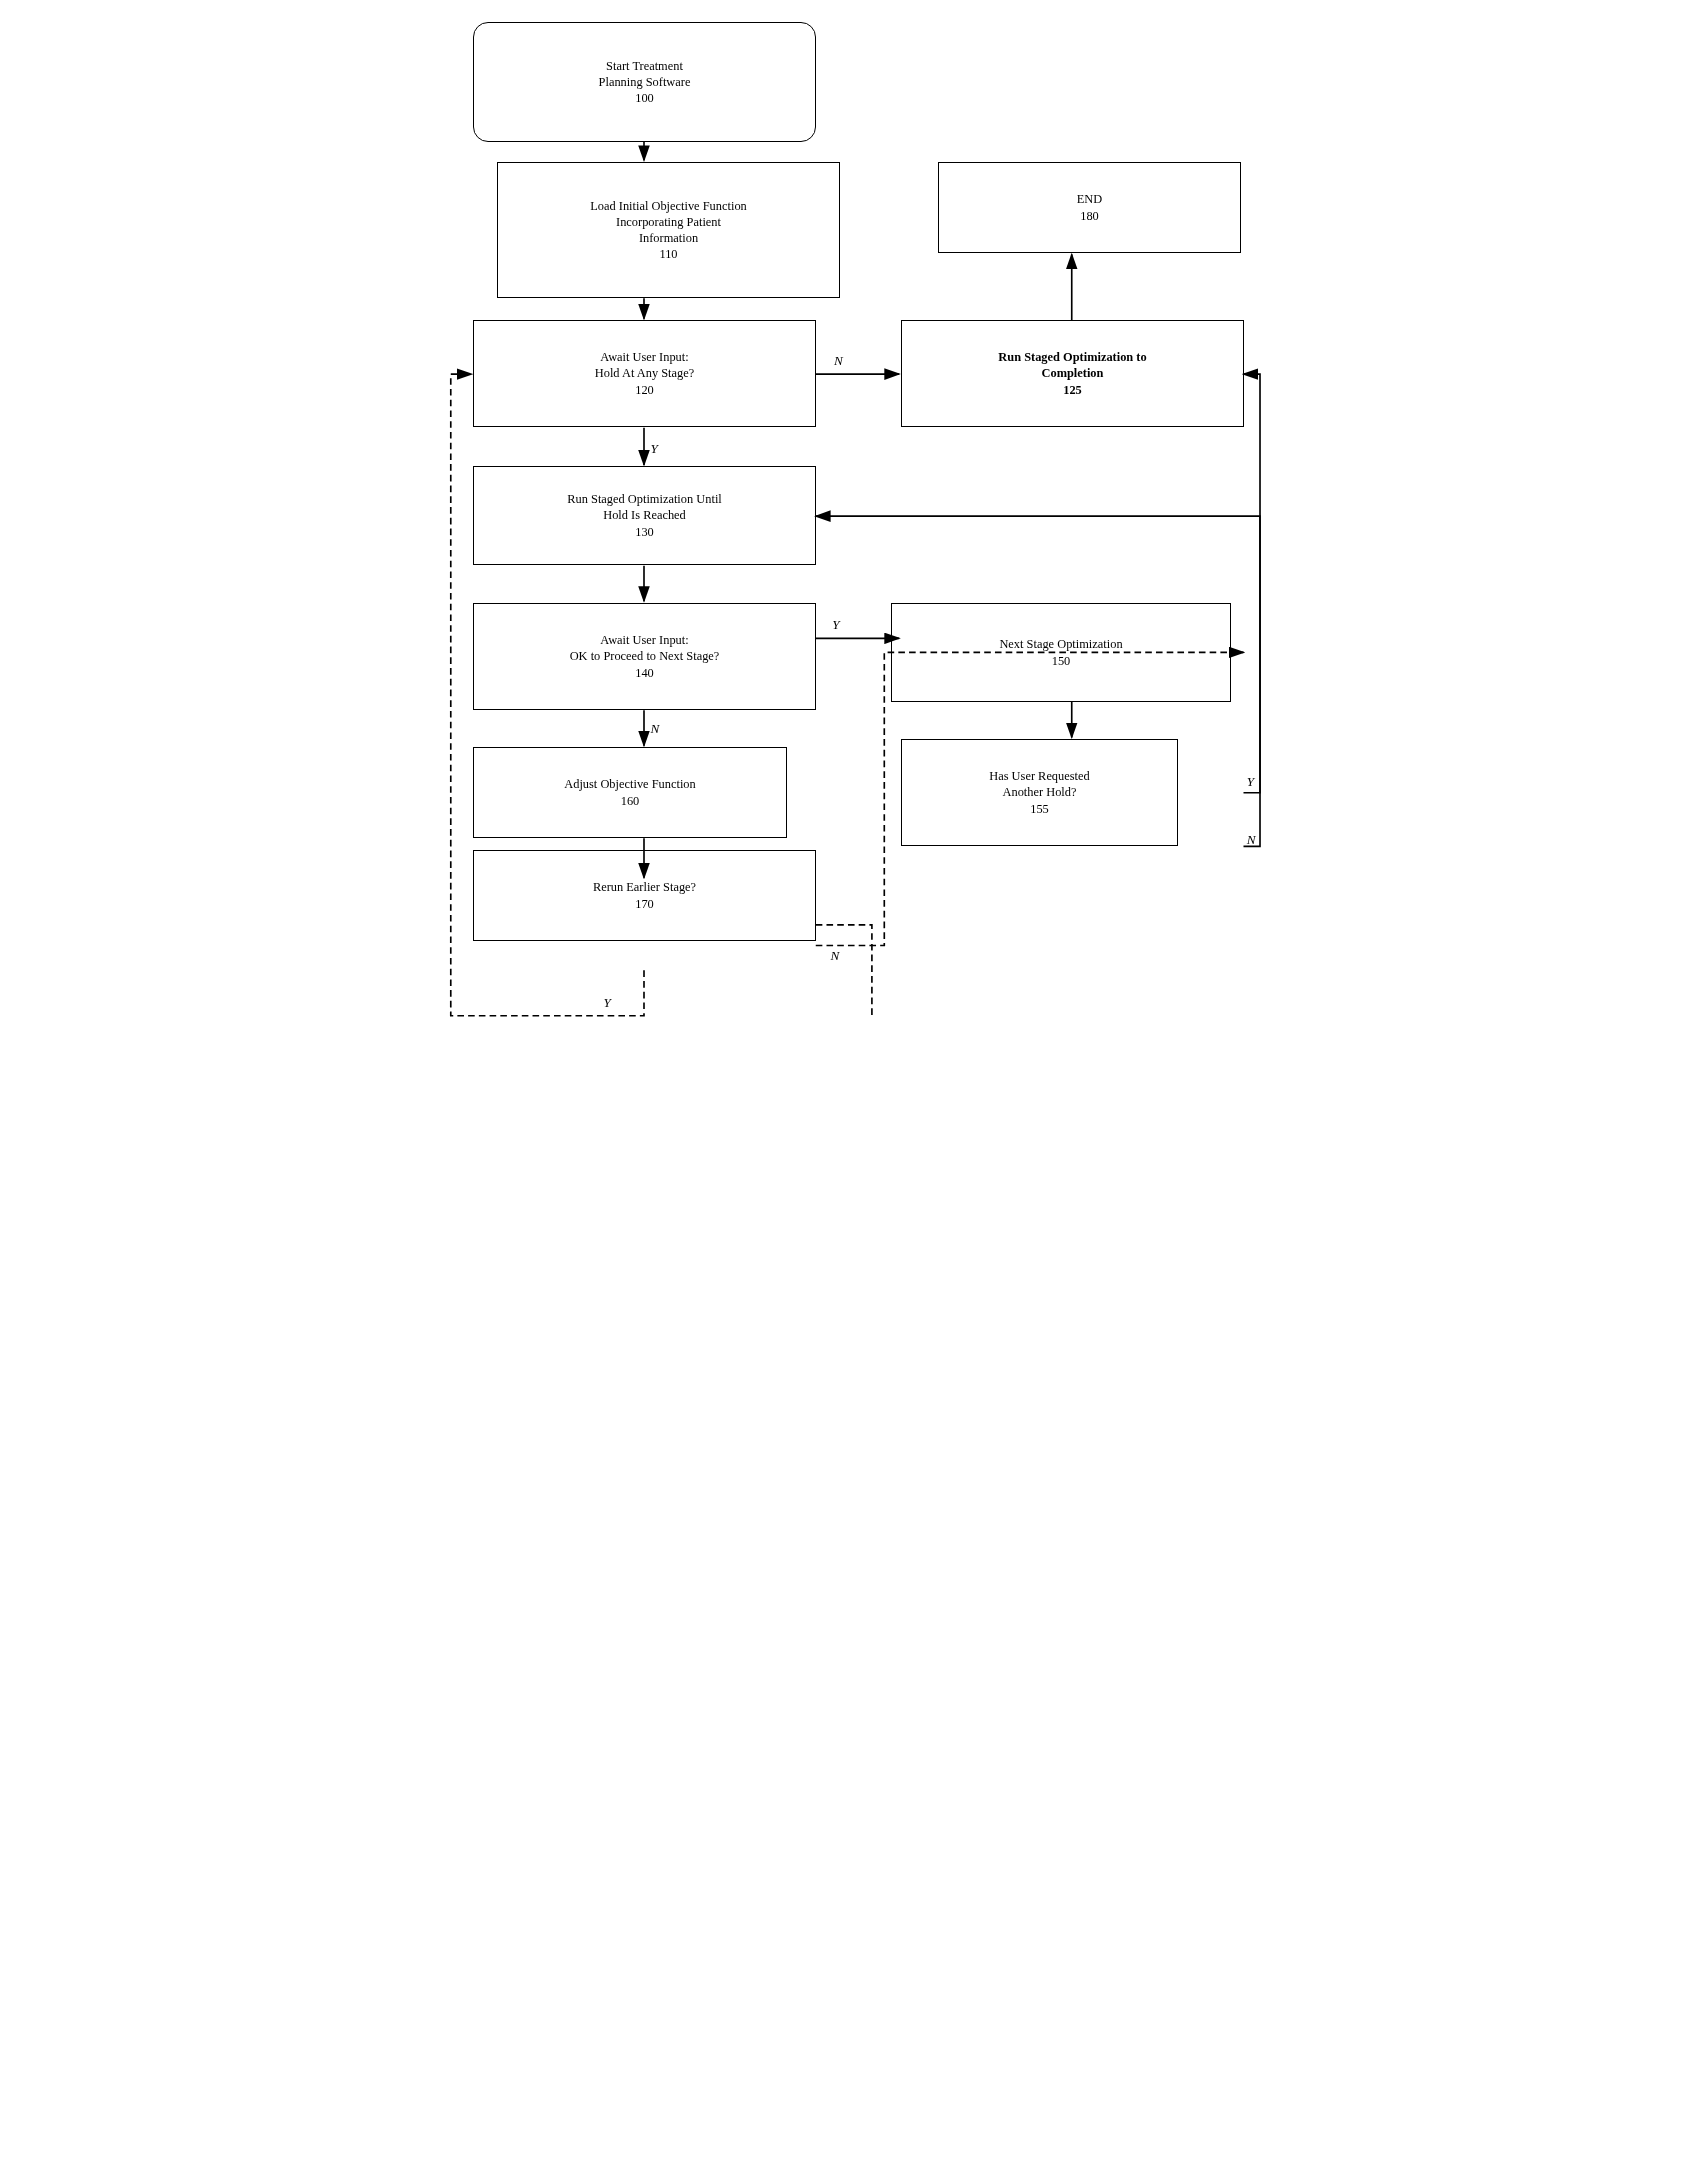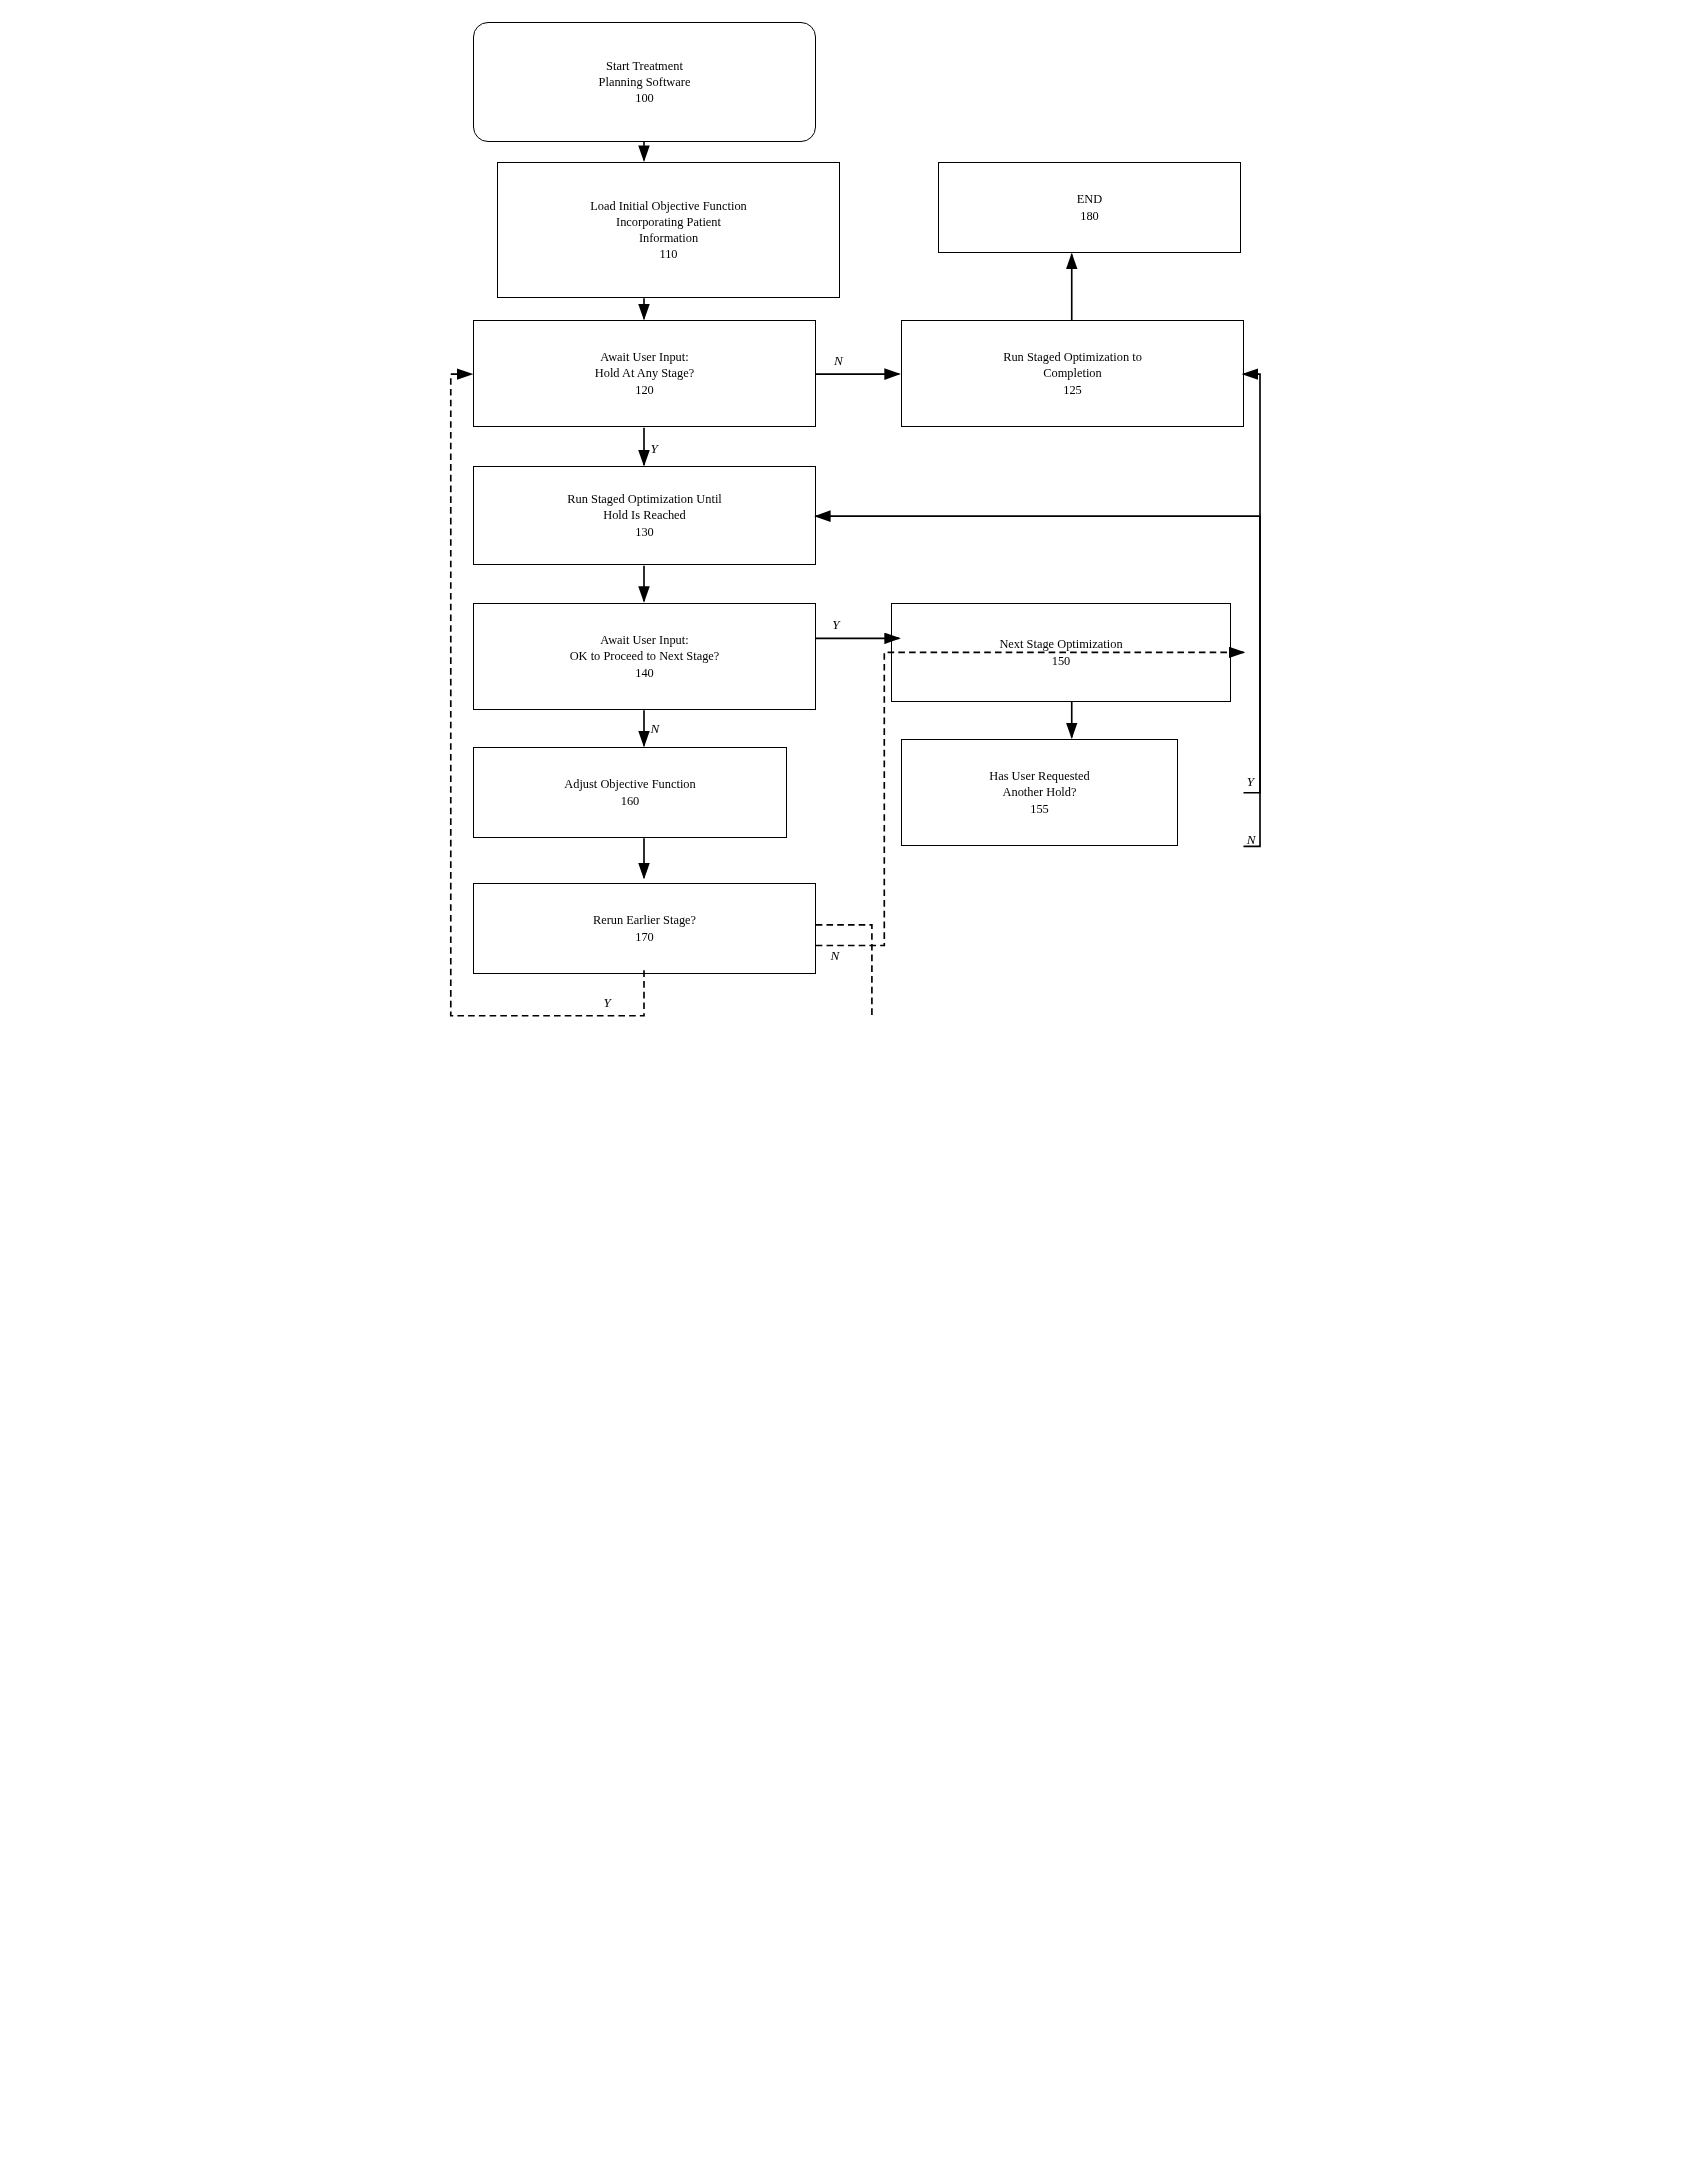--- a/index.html
+++ b/index.html
@@ -50,21 +50,21 @@
   </div>
 
   <div class="box" style="left:512px;top:162px;width:303px;height:91px;">
     <span>END<br>180</span>
   </div>
 
   <div class="box" style="left:47px;top:320px;width:343px;height:107px;">
     <span>Await User Input:<br>Hold At Any Stage?<br>120</span>
   </div>
 
-  <div class="box" style="left:475px;top:320px;width:343px;height:107px;">
+  <div class="box" style="left:475px;top:320px;width:343px;height:107px;font-weight:bold;">
     <span>Run Staged Optimization to<br>Completion<br>125</span>
   </div>
 
   <div class="box" style="left:47px;top:466px;width:343px;height:99px;">
     <span>Run Staged Optimization Until<br>Hold Is Reached<br>130</span>
   </div>
 
   <div class="box" style="left:47px;top:603px;width:343px;height:107px;">
     <span>Await User Input:<br>OK to Proceed to Next Stage?<br>140</span>
   </div>
@@ -74,21 +74,21 @@
   </div>
 
   <div class="box" style="left:475px;top:739px;width:277px;height:107px;">
     <span>Has User Requested<br>Another Hold?<br>155</span>
   </div>
 
   <div class="box" style="left:47px;top:747px;width:314px;height:91px;">
     <span>Adjust Objective Function<br>160</span>
   </div>
 
-  <div class="box" style="left:47px;top:883px;width:343px;height:91px;">
+  <div class="box" style="left:47px;top:850px;width:343px;height:91px;">
     <span>Rerun Earlier Stage?<br>170</span>
   </div>
 
   <svg class="arrows" viewBox="0 0 1033 1309" width="853" height="1081" style="font-size:15px">
     <defs>
       <marker id="arrowhead" markerWidth="10" markerHeight="7" refX="9" refY="3.5" orient="auto">
         <polygon points="0 0, 10 3.5, 0 7" fill="#000"></polygon>
       </marker>
       <marker id="arrowhead-up" markerWidth="10" markerHeight="7" refX="9" refY="3.5" orient="auto">
         <polygon points="0 0, 10 3.5, 0 7" fill="#000"></polygon>

